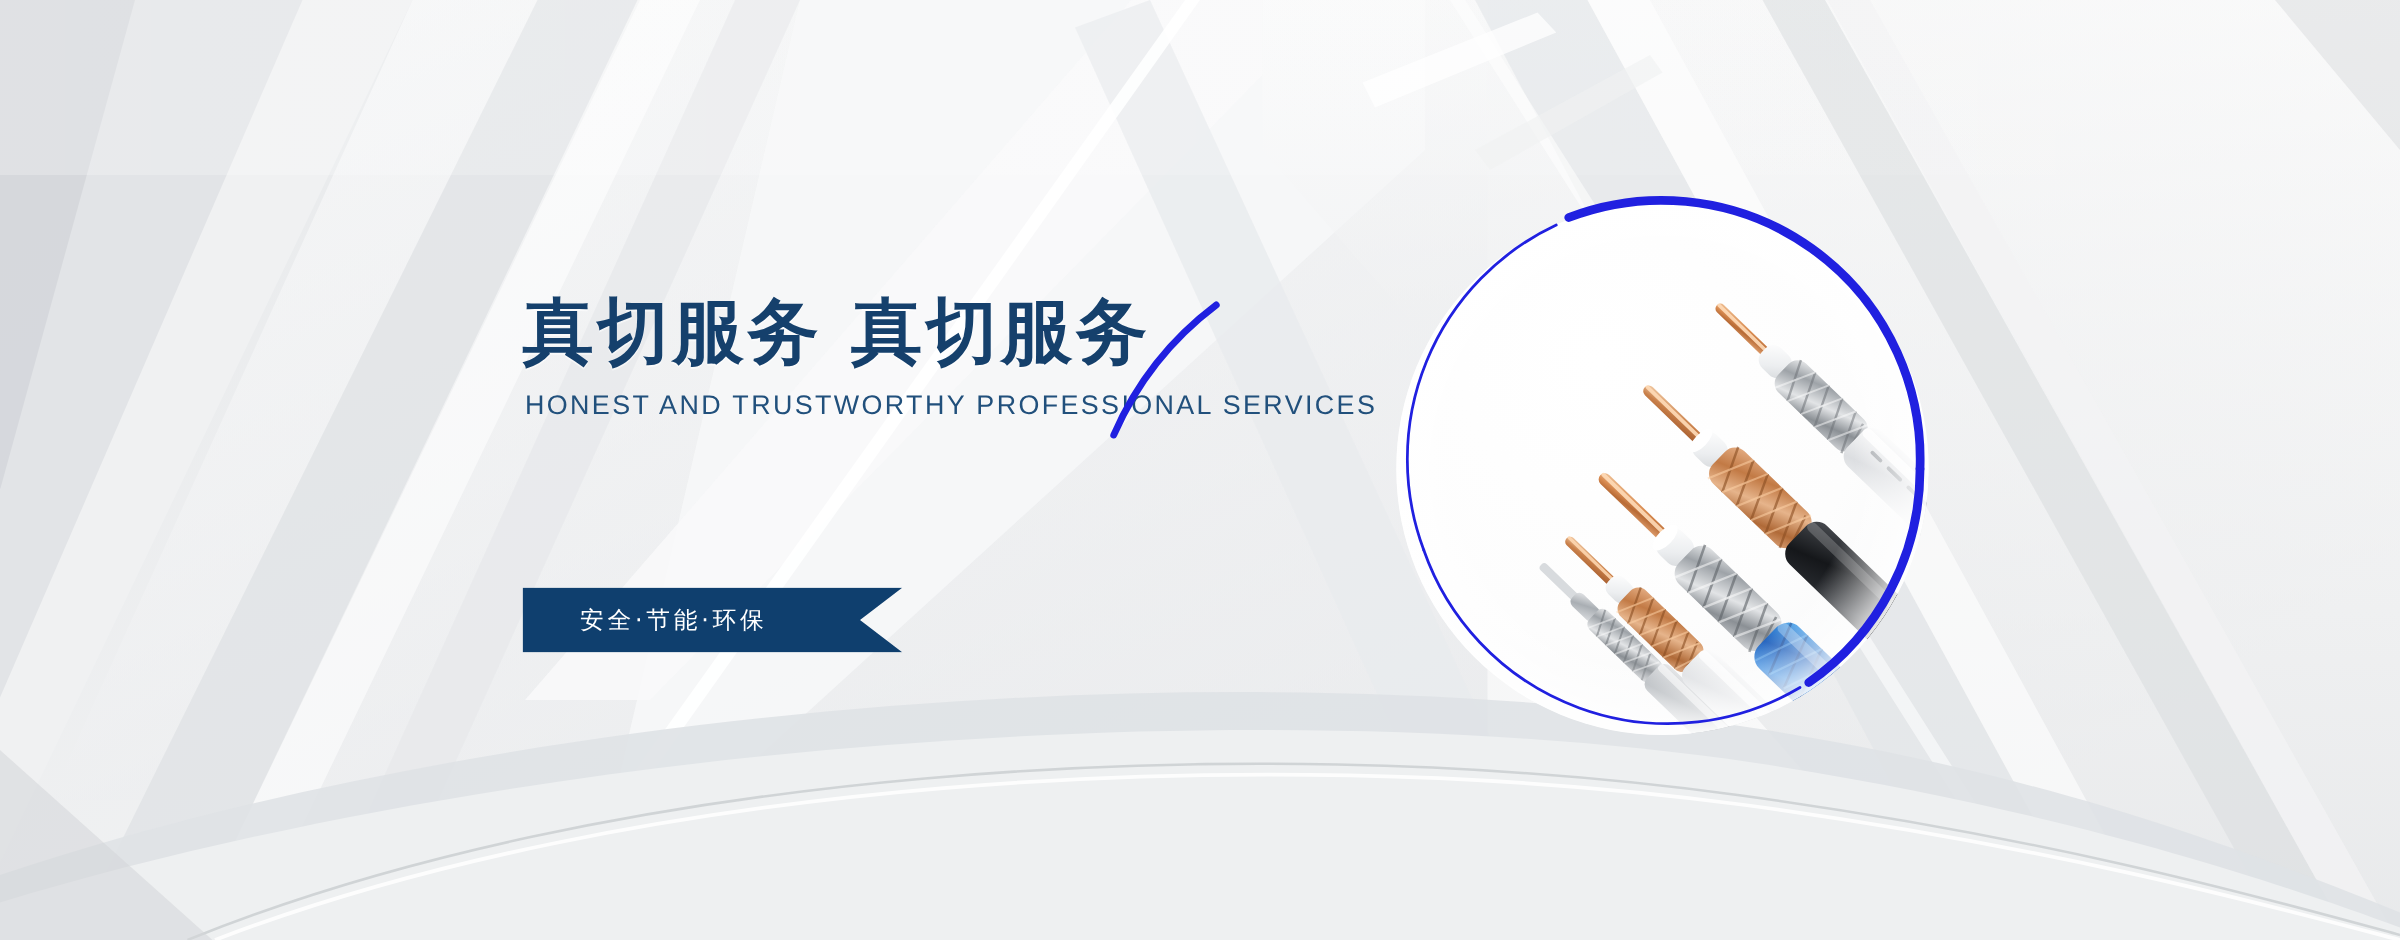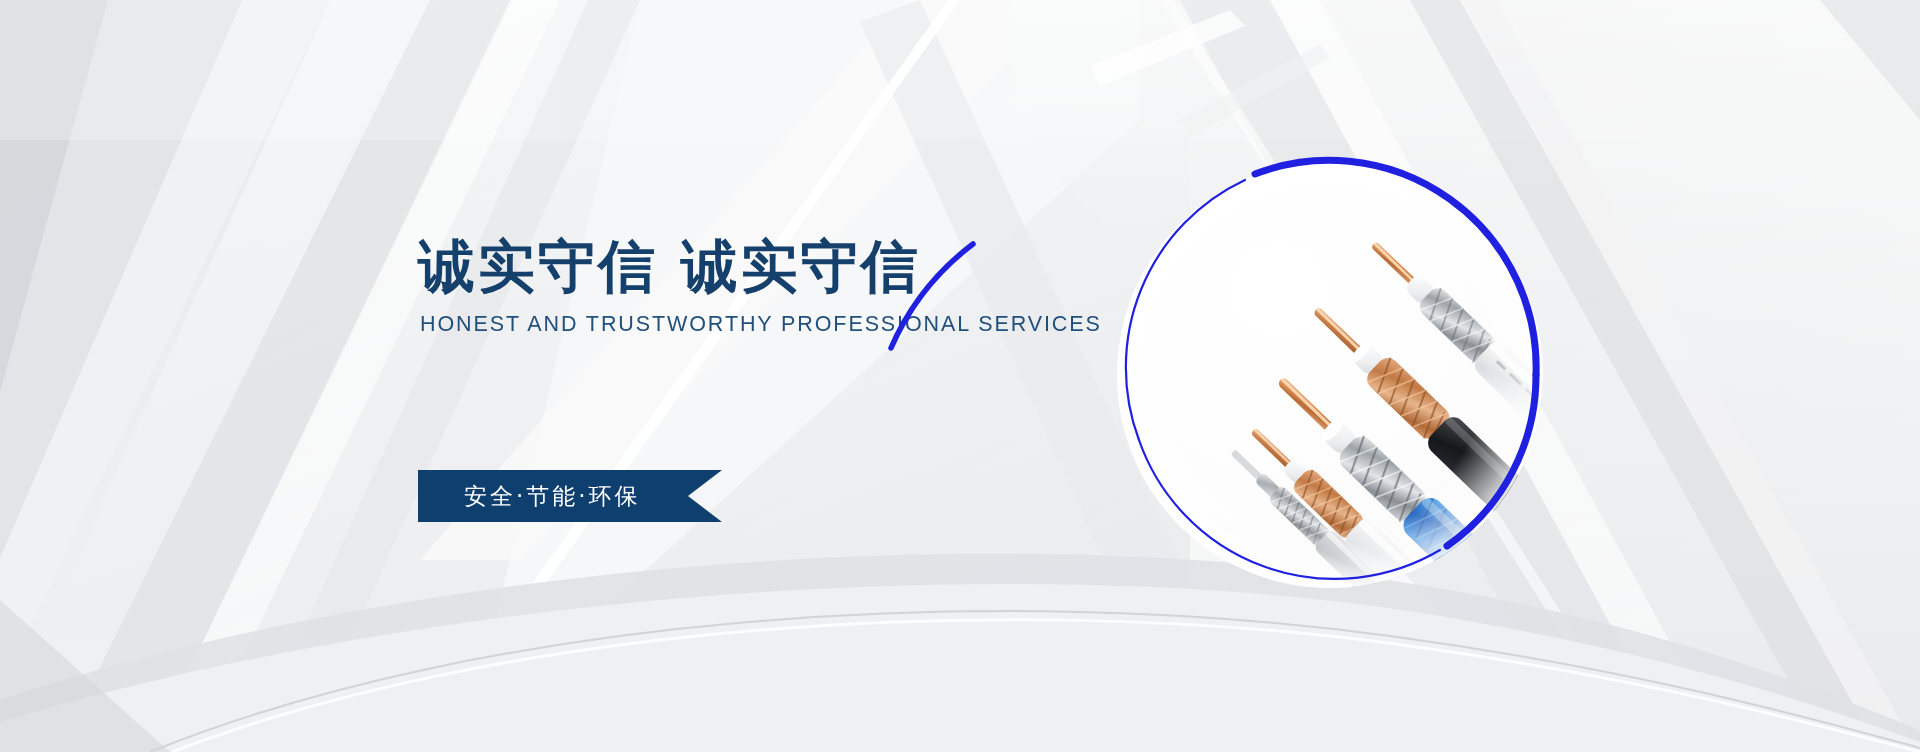--- a/index.html
+++ b/index.html
@@ -49,21 +49,21 @@
 
   
   .badge{
     position:absolute;left:418px;top:470px;
     height:52px;width:304px;
     background:#0f3f6e;
     display:flex;align-items:center;
     clip-path:polygon(0 0,100% 0,calc(100% - 34px) 50%,100% 100%,0 100%);
   }
   .badge-text{
-    color:#ffffff;font-size:23px;letter-spacing:3px;padding-left:46px;
+    color:#ffffff;font-size:19px;letter-spacing:3px;padding-left:46px;
     font-family:"DejaVu Sans","Liberation Sans",sans-serif;white-space:nowrap;
   }
 
   
   .circle-zone{
     position:absolute;left:1095px;top:140px;width:470px;height:470px;
   }
   .ring-svg{position:absolute;inset:0;width:470px;height:470px;}
   .photo-clip{
     position:absolute;left:22px;top:22px;width:426px;height:426px;
@@ -139,21 +139,21 @@
       <rect x="0" y="0" width="1920" height="140" fill="url(#gF)" opacity="0.25"></rect>
       <polygon points="1090,66 1230,10 1245,26 1100,86" fill="#ffffff" opacity="0.75"></polygon>
       <polygon points="1180,120 1320,44 1330,58 1192,136" fill="#f0f1f2" opacity="0.6"></polygon>
 
       <polygon points="0,600 0,752 170,752" fill="#d3d6d9" opacity="0.55"></polygon>
       <polygon points="1820,0 1920,0 1920,120" fill="#d9dbde" opacity="0.5"></polygon>
     </svg>
   </div>
 
   <div class="copy">
-    <div class="headline">诚实守信 诚实守信</div>
+    <div class="headline">真切服务 真切服务</div>
 
     <div class="subline">HONEST AND TRUSTWORTHY PROFESSIONAL SERVICES</div>
 
   </div>
 
   <div class="badge">
     <span class="badge-text">安全·节能·环保</span>
   </div>
 
   <div class="circle-zone">

